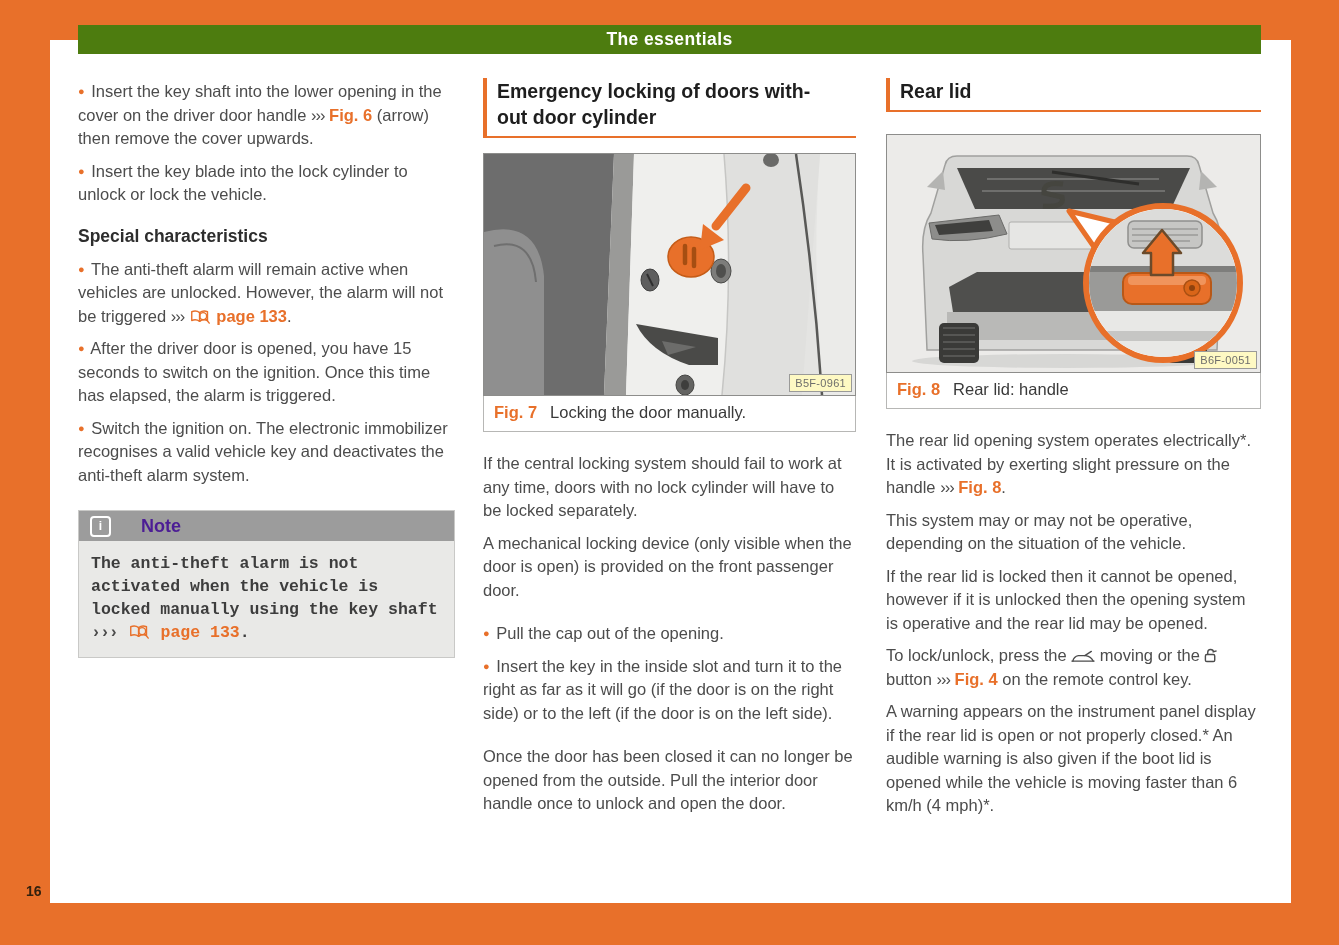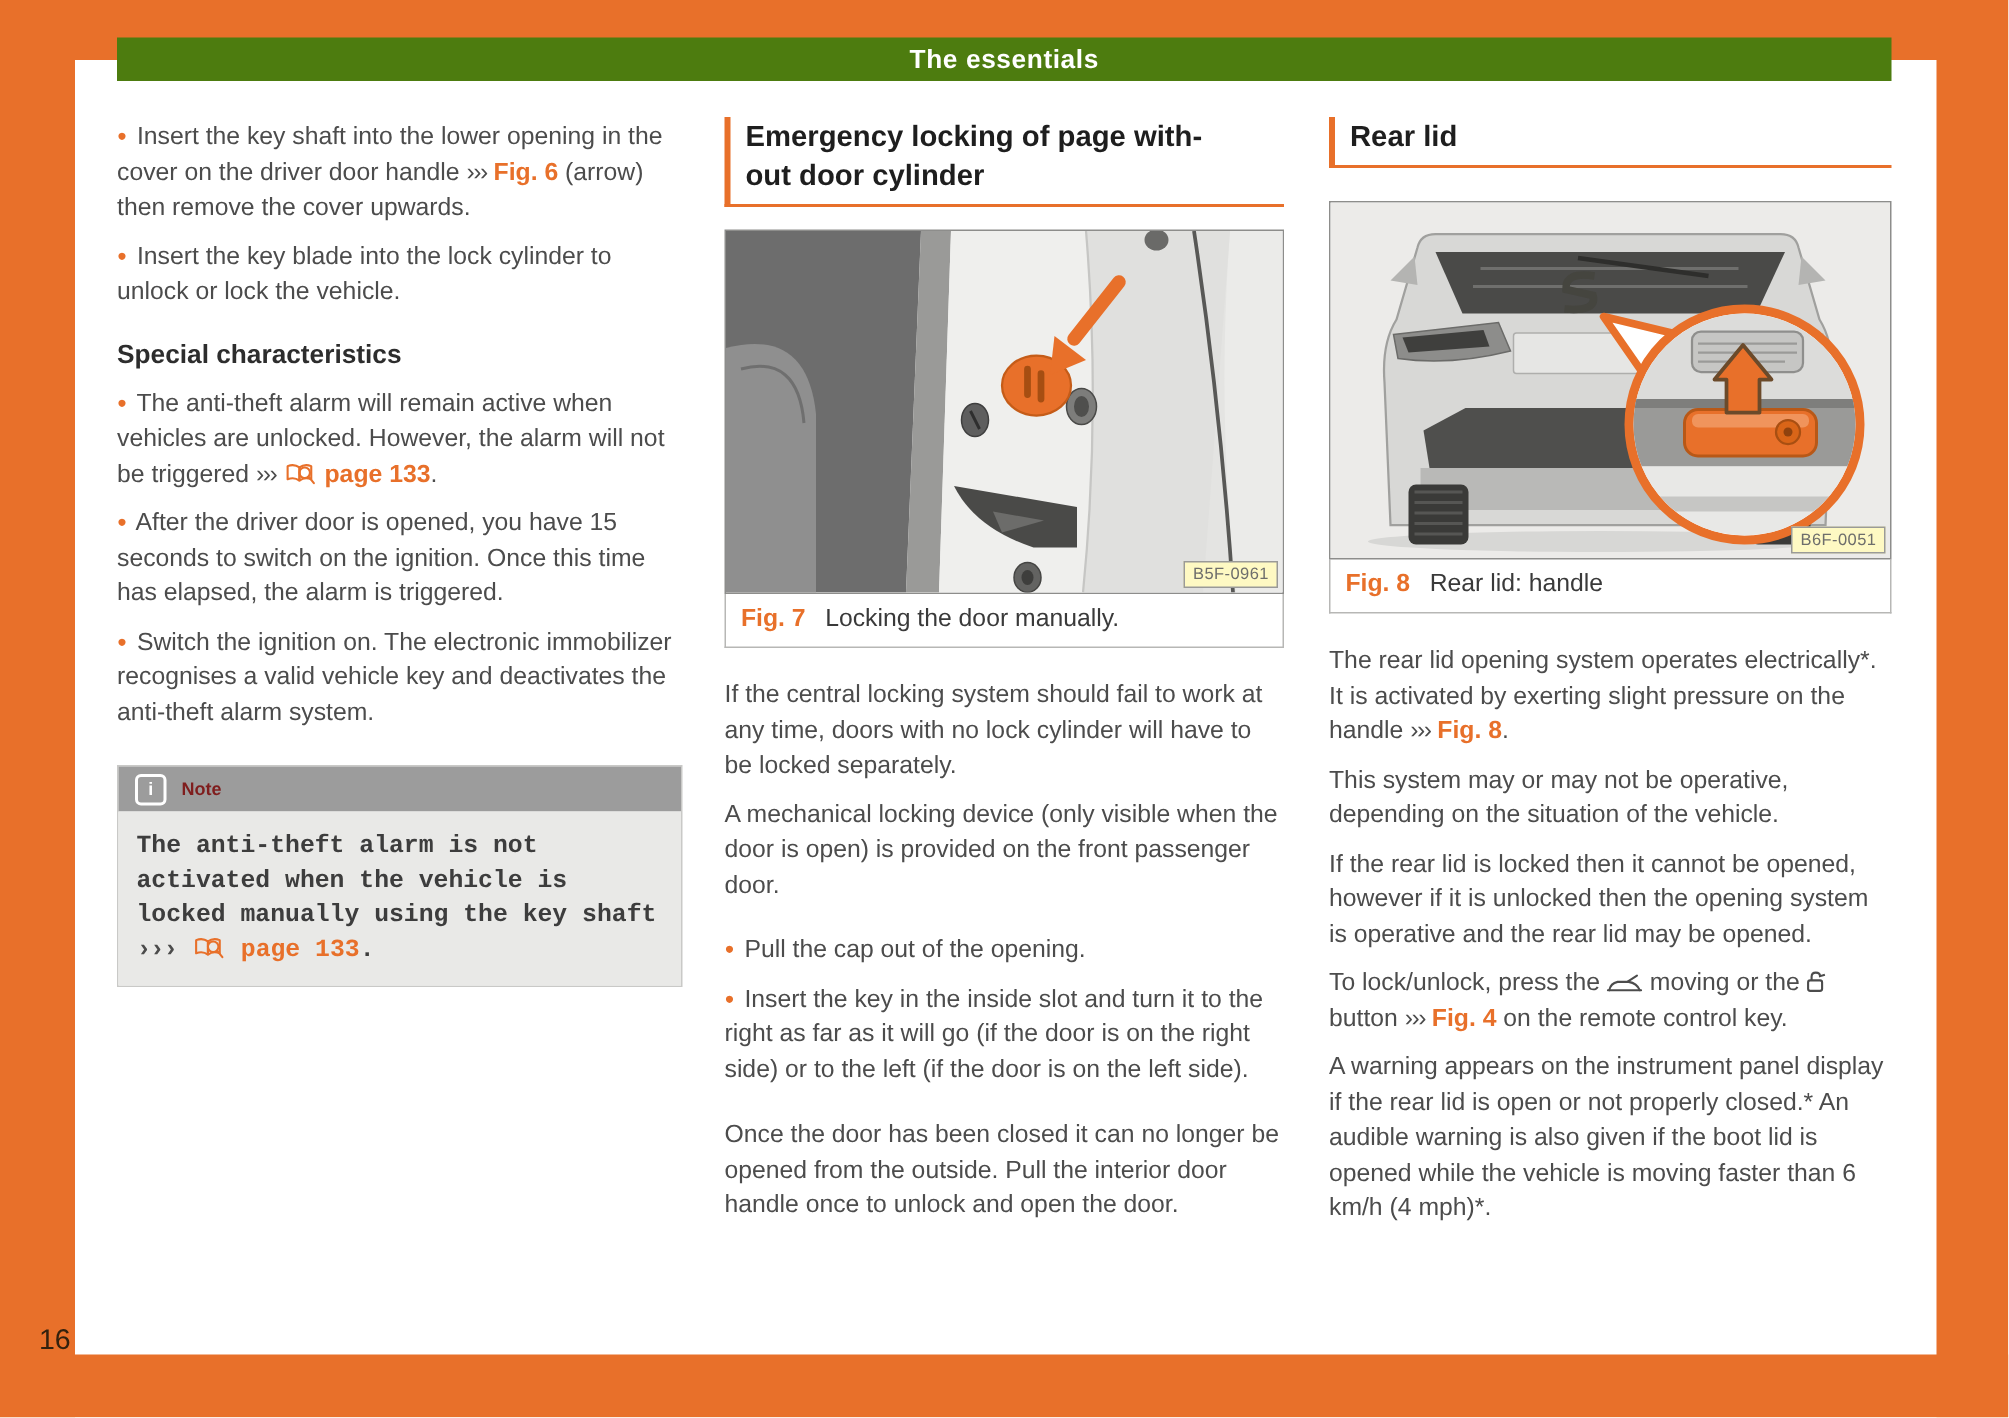--- a/index.html
+++ b/index.html
@@ -12,21 +12,21 @@
   
   .frame{position:absolute;background:var(--orange);}
   .frame.top{left:0;top:0;width:1339px;height:40px;}
   .frame.left{left:0;top:0;width:50px;height:945px;}
   .frame.right{right:0;top:0;width:48px;height:945px;}
   .frame.bottom{left:0;bottom:0;width:1339px;height:42px;}
 
   .header-bar{position:absolute;left:78px;top:25px;width:1183px;height:29px;background:#4d7c0f;
       color:#fff;font-size:17.5px;font-weight:bold;text-align:center;line-height:29px;letter-spacing:.4px;}
 
-  .page-num{position:absolute;left:26px;top:883px;font-size:19px;font-weight:normal;color:#33210e;}
+  .page-num{position:absolute;left:26px;top:883px;font-size:14px;font-weight:bold;color:#33210e;}
 
   .col{position:absolute;top:78px;}
   .col-left{left:78px;width:377px;top:80px;}
   .col-mid{left:483px;width:373px;}
   .col-right{left:886px;width:375px;}
 
   .para{font-size:16.5px;line-height:23.5px;margin:0 0 9px 0;color:var(--body);}
   .bullet{color:var(--orange);font-size:11px;vertical-align:2px;margin-right:2px;}
   .chev{color:#4C4C4C;letter-spacing:-1px;}
   .link{color:var(--orange);font-weight:bold;text-decoration:none;cursor:pointer;}
@@ -35,21 +35,21 @@
   h2.section{font-size:19.5px;line-height:26px;font-weight:bold;color:#1e1e1e;margin:0 0 15px 0;
       border-left:4px solid var(--orange);border-bottom:2px solid var(--orange);
       padding:0 0 6px 10px;}
   h2.section span{display:block;}
   h2.single{margin-bottom:22px;}
 
   .note{margin-top:23px;border:1px solid #c9c9c7;}
   .note-header{background:#9C9C9C;height:30px;display:flex;align-items:center;padding:0 11px;}
   .note-ic{width:17px;height:17px;border:2px solid #fff;border-radius:4px;color:#fff;
       font-size:12px;font-weight:bold;display:flex;align-items:center;justify-content:center;margin-right:10px;}
-  .note-title{color:#7f1d1d;font-weight:bold;font-size:12px;}
+  .note-title{color:#4c1d95;font-weight:bold;font-size:18px;margin-left:20px;}
   .note-body{background:#E9E9E7;padding:11px 12px 13px 12px;font-size:16.5px;line-height:23px;
       font-weight:bold;color:#3d3d3d;font-family:Liberation Mono, monospace;}
 
   .figure{position:relative;border:1px solid #8d8d8b;line-height:0;}
   .figure svg{display:block;}
   .code-tag{position:absolute;right:3px;bottom:3px;background:#fef9c3;border:1px solid #9a9a98;
       color:#6e6e6c;font-size:11px;line-height:14px;padding:1px 5px;letter-spacing:.3px;}
   .caption{border:1px solid #b7b7b5;border-top:none;padding:5px 10px 8px 10px;font-size:16.5px;
       line-height:22px;color:#3a3a3a;margin-bottom:20px;}
   .fig-label{color:var(--orange);font-weight:bold;margin-right:13px;}
@@ -117,21 +117,21 @@
               <path d="M18,11 L22,16" stroke-linecap="round"></path>
             </g>
           </svg>
         <a class="link">page 133</a><span>.</span>
       </div>
     </div>
   </div>
 
   <div class="col col-mid">
     <h2 class="section">
-      <span>Emergency locking of page with-</span>
+      <span>Emergency locking of doors with-</span>
       <span>out door cylinder</span>
     </h2>
 
     <div class="figure">
       <svg viewBox="0 0 371 241" width="371" height="241">
         <rect width="371" height="241" fill="#f2f2f0"></rect>
         <rect x="318" width="53" height="241" fill="#e4e4e2"></rect>
         <path d="M336,0 Q327,120 340,241 L371,241 L371,0 Z" fill="#ebebe9"></path>
         <path d="M0,0 H130 L120,241 H0 Z" fill="#6d6d6d"></path>
         <path d="M0,78 Q54,64 60,122 L60,241 H0 Z" fill="#8f8f8f"></path>

